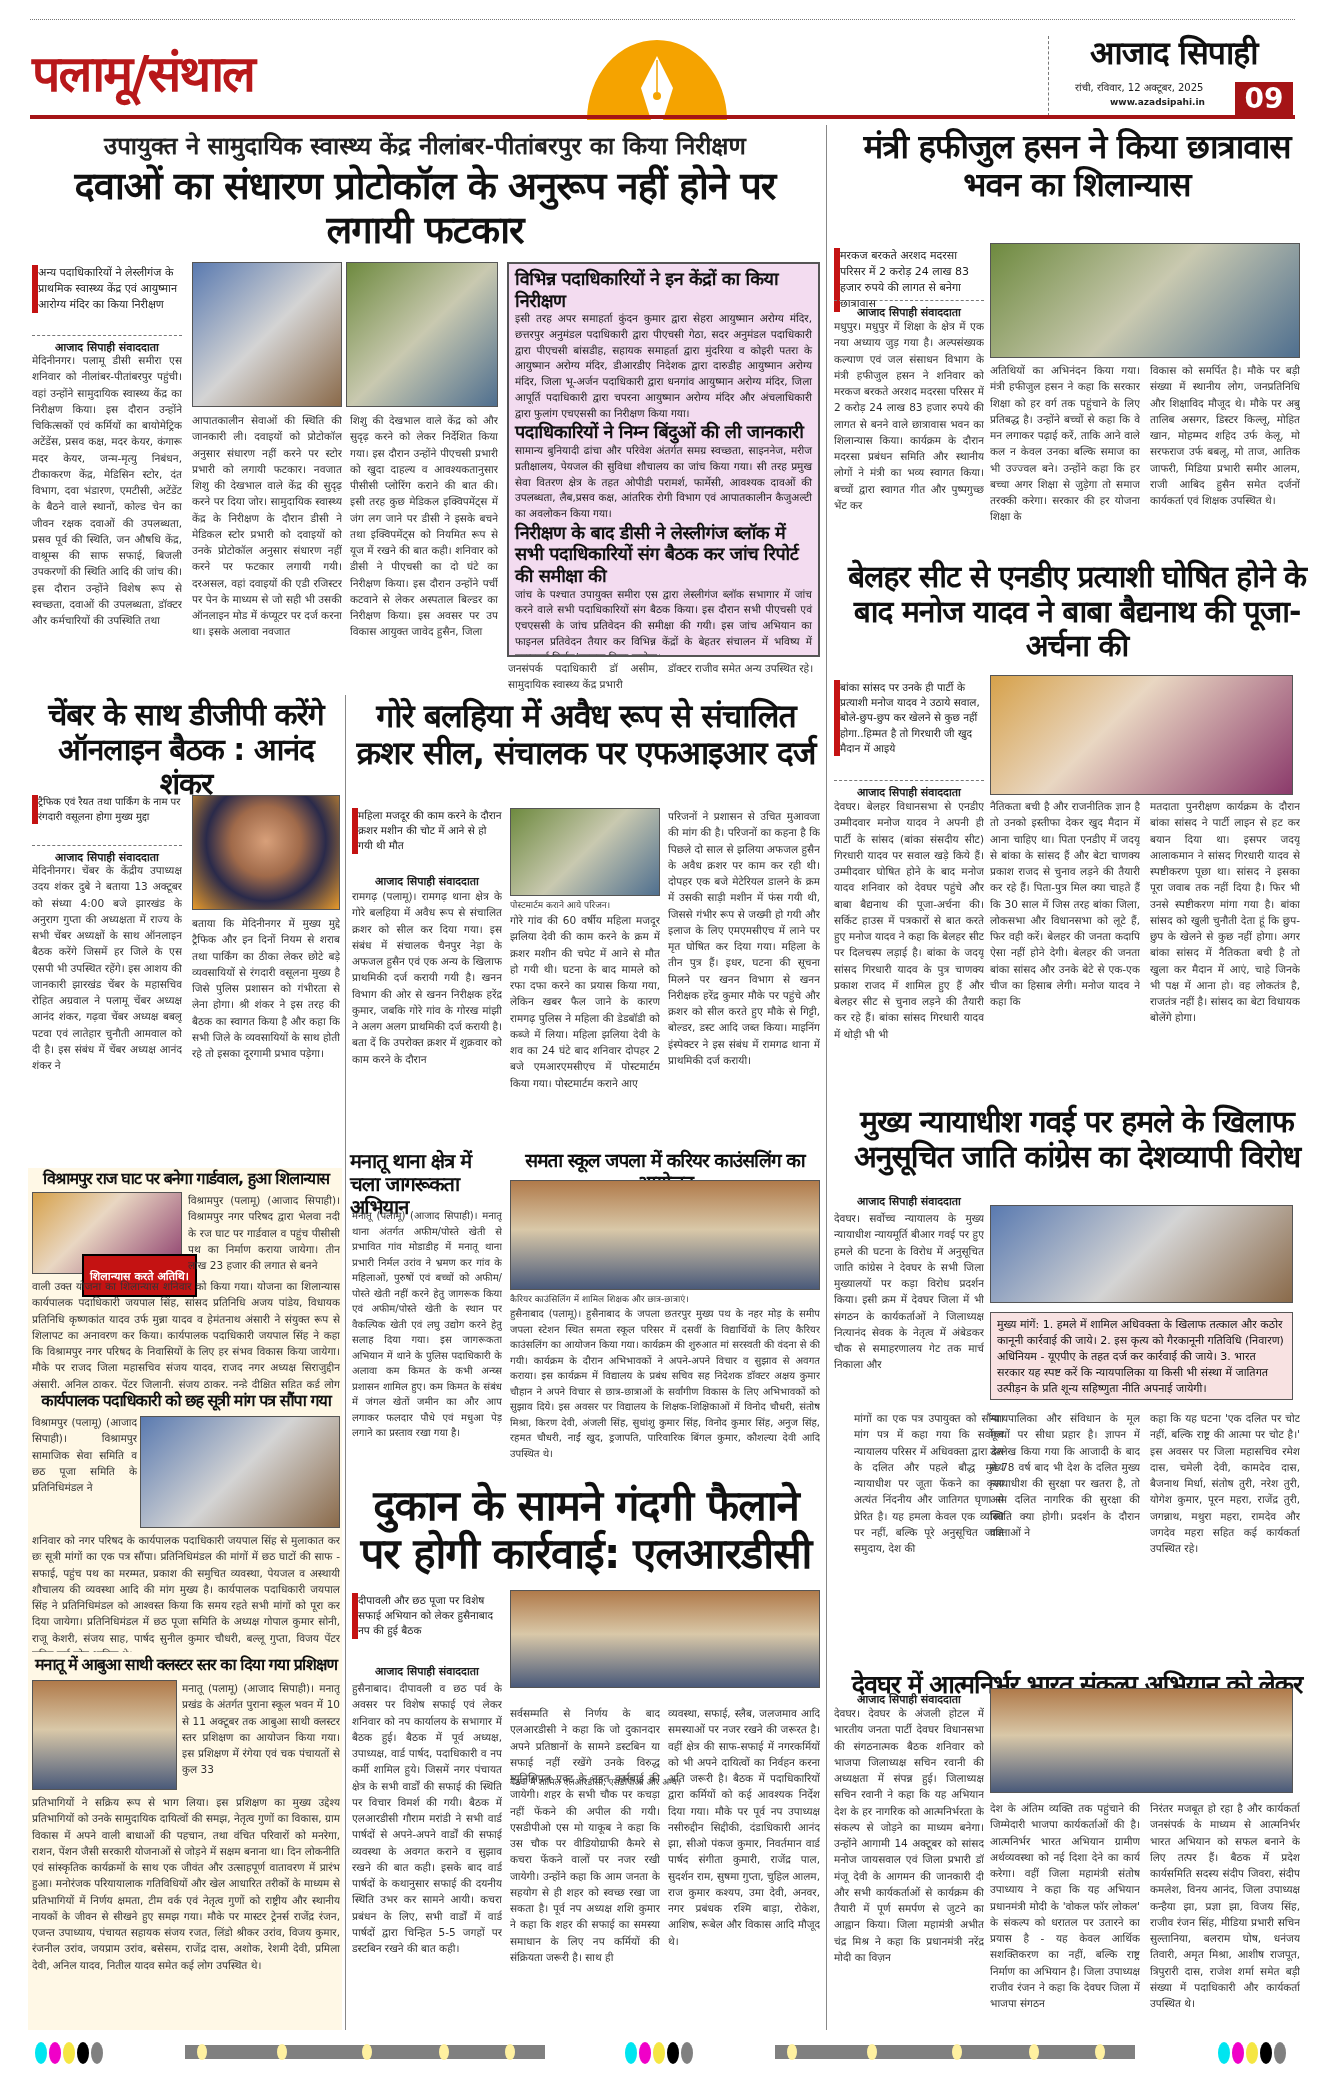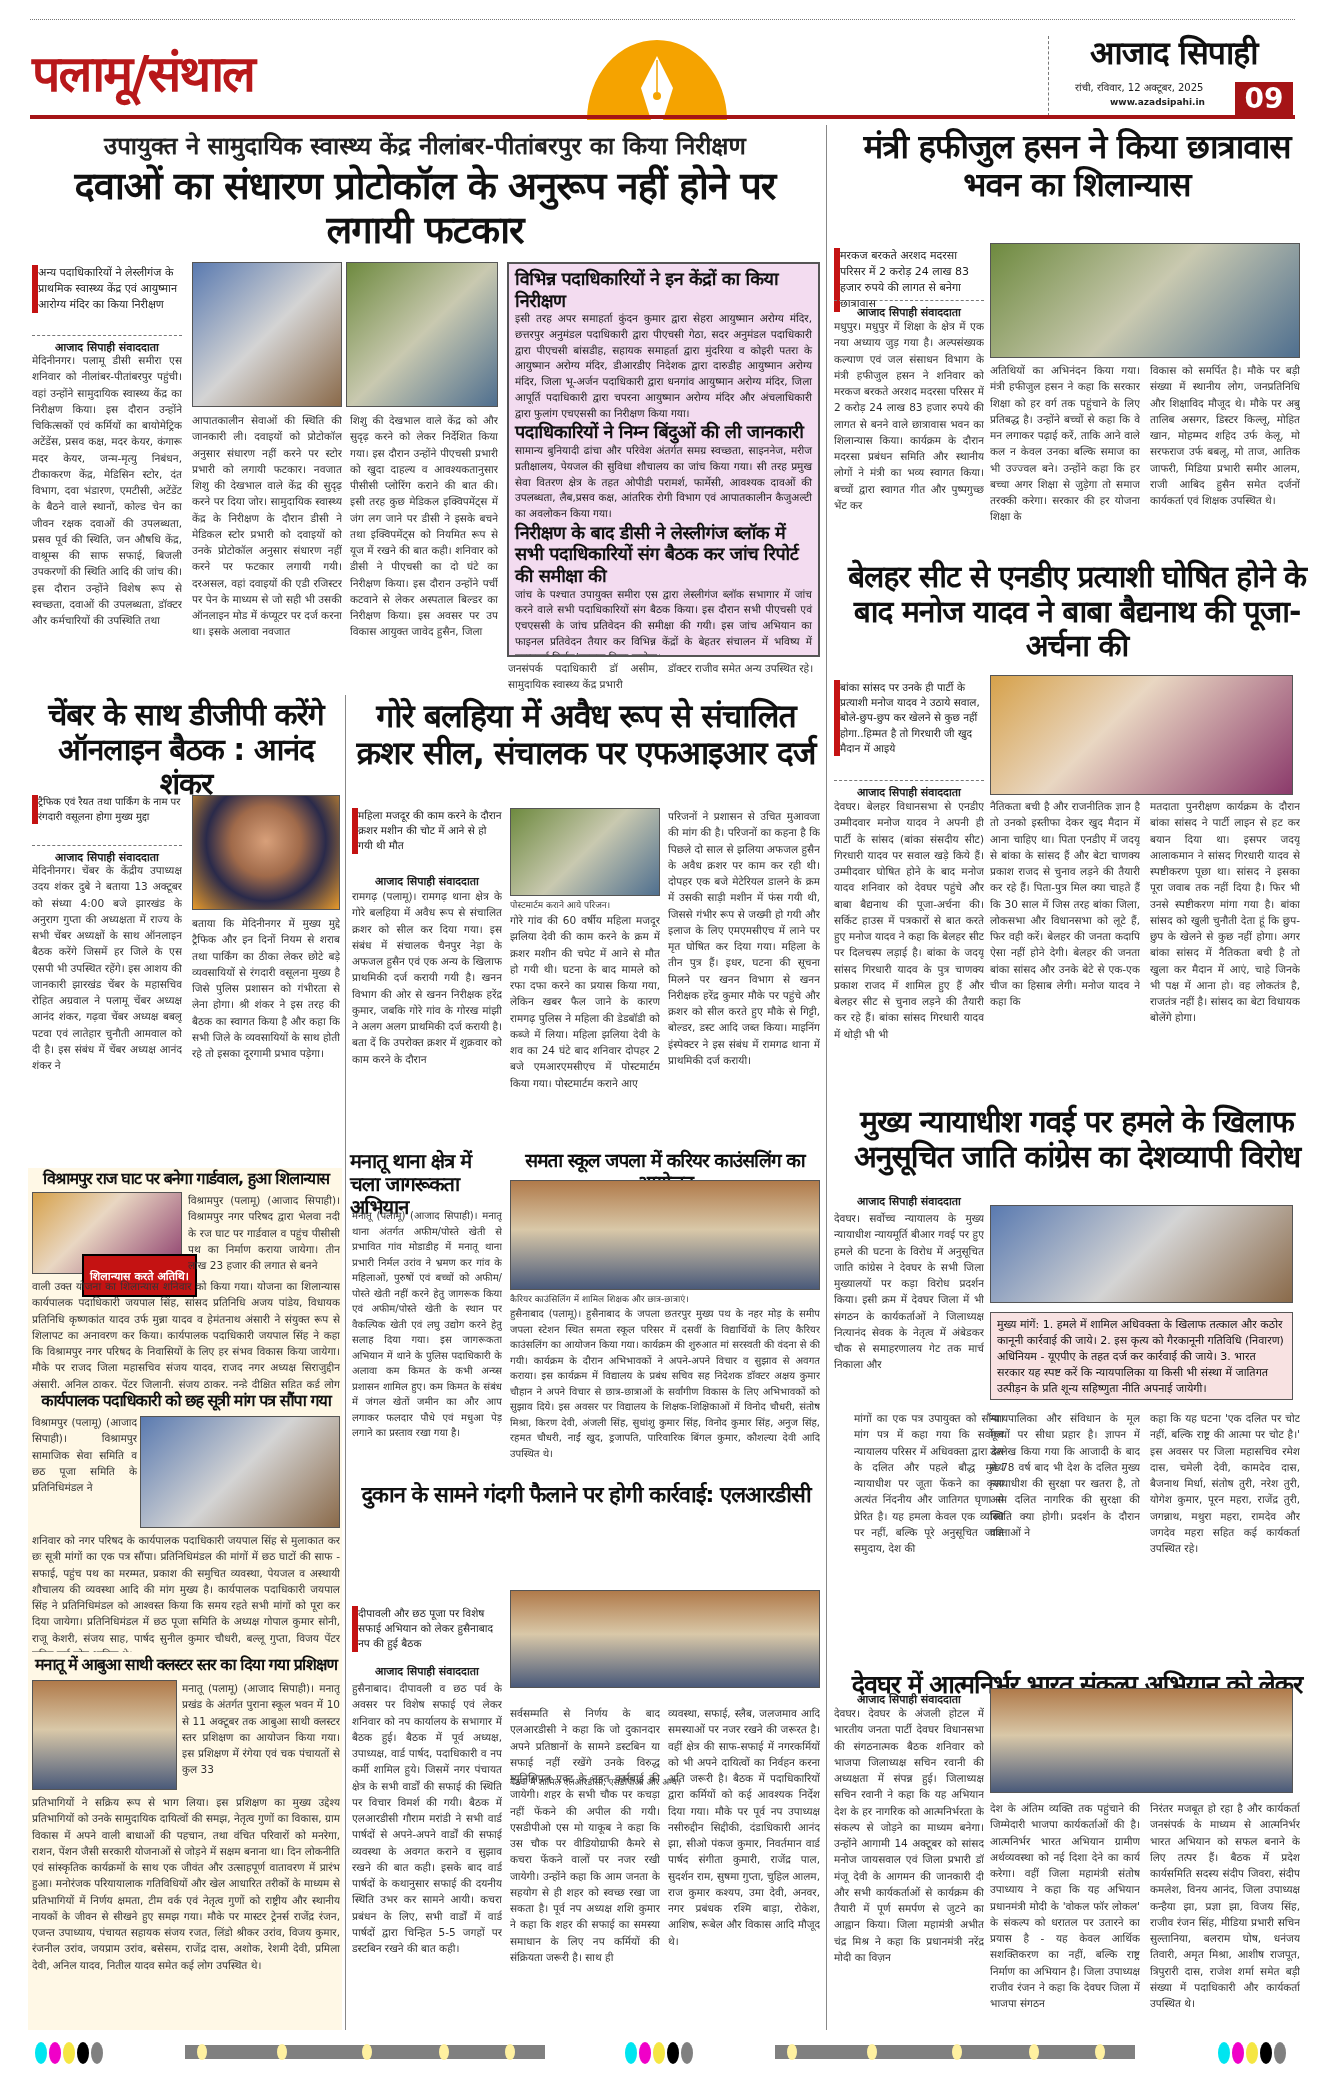--- a/index.html
+++ b/index.html
@@ -130,22 +130,22 @@
 <div class="abs body-text" style="left:668px;top:808px;width:152px;height:340px;overflow:hidden;">परिजनों ने प्रशासन से उचित मुआवजा की मांग की है। परिजनों का कहना है कि पिछले दो साल से झलिया अफजल हुसैन के अवैध क्रशर पर काम कर रही थी। दोपहर एक बजे मेटेरियल डालने के क्रम में उसकी साड़ी मशीन में फंस गयी थी, जिससे गंभीर रूप से जख्मी हो गयी और इलाज के लिए एमएमसीएच में लाने पर मृत घोषित कर दिया गया। महिला के तीन पुत्र हैं। इधर, घटना की सूचना मिलने पर खनन विभाग से खनन निरीक्षक हरेंद्र कुमार मौके पर पहुंचे और क्रशर को सील करते हुए मौके से गिट्टी, बोल्डर, डस्ट आदि जब्त किया। माइनिंग इंस्पेक्टर ने इस संबंध में रामगढ थाना में प्राथमिकी दर्ज करायी।</div>
 
 <div class="abs h-big" style="left:350px;top:1150px;width:150px;font-size:20px;text-align:left;">मनातू थाना क्षेत्र में चला जागरूकता अभियान</div>
 <div class="abs body-text" style="left:352px;top:1208px;width:150px;height:270px;overflow:hidden;font-size:10px;">मनातू (पलामू) (आजाद सिपाही)। मनातू थाना अंतर्गत अफीम/पोस्ते खेती से प्रभावित गांव मोडाडीह में मनातू थाना प्रभारी निर्मल उरांव ने भ्रमण कर गांव के महिलाओं, पुरुषों एवं बच्चों को अफीम/पोस्ते खेती नहीं करने हेतु जागरूक किया एवं अफीम/पोस्ते खेती के स्थान पर वैकल्पिक खेती एवं लघु उद्योग करने हेतु सलाह दिया गया। इस जागरूकता अभियान में थाने के पुलिस पदाधिकारी के अलावा कम किमत के कभी अन्य्स प्रशासन शामिल हुए। कम किमत के संबंध में जंगल खेतों जमीन का और आप लगाकर फलदार पौधे एवं मधुआ पेड़ लगाने का प्रस्ताव रखा गया है।</div>
 
 <div class="abs h-big" style="left:508px;top:1150px;width:314px;font-size:19px;">समता स्कूल जपला में करियर काउंसलिंग का आयोजन</div>
 <div class="abs photo room" style="left:510px;top:1180px;width:310px;height:110px;"></div>
 <div class="abs photo-caption" style="left:510px;top:1292px;width:310px;">कैरियर काउंसिलिंग में शामिल शिक्षक और छात्र-छात्राएं।</div>
 <div class="abs body-text" style="left:510px;top:1306px;width:310px;height:172px;overflow:hidden;font-size:10px;">हुसैनाबाद (पलामू)। हुसैनाबाद के जपला छतरपुर मुख्य पथ के नहर मोड़ के समीप जपला स्टेशन स्थित समता स्कूल परिसर में दसवीं के विद्यार्थियों के लिए कैरियर काउंसलिंग का आयोजन किया गया। कार्यक्रम की शुरुआत मां सरस्वती की वंदना से की गयी। कार्यक्रम के दौरान अभिभावकों ने अपने-अपने विचार व सुझाव से अवगत कराया। इस कार्यक्रम में विद्यालय के प्रबंध सचिव सह निदेशक डॉक्टर अक्षय कुमार चौहान ने अपने विचार से छात्र-छात्राओं के सर्वांगीण विकास के लिए अभिभावकों को सुझाव दिये। इस अवसर पर विद्यालय के शिक्षक-शिक्षिकाओं में विनोद चौधरी, संतोष मिश्रा, किरण देवी, अंजली सिंह, सुधांशु कुमार सिंह, विनोद कुमार सिंह, अनुज सिंह, रहमत चौधरी, नाईं खुद, ड्रजापति, पारिवारिक बिंगल कुमार, कौशल्या देवी आदि उपस्थित थे।</div>
 
-<div class="abs h-big" style="left:350px;top:1482px;width:472px;font-size:22px;">दुकान के सामने गंदगी फैलाने पर होगी कार्रवाई: एलआरडीसी</div>
-<div class="abs kicker" style="left:352px;top:1593px;width:150px;font-size:10.5px;margin-top:13px;">दीपावली और छठ पूजा पर विशेष सफाई अभियान को लेकर हुसैनाबाद नप की हुई बैठक</div>
+<div class="abs h-big" style="left:350px;top:1482px;width:472px;font-size:42px;">दुकान के सामने गंदगी फैलाने पर होगी कार्रवाई: एलआरडीसी</div>
+<div class="abs kicker" style="left:352px;top:1593px;width:150px;font-size:10.5px;">दीपावली और छठ पूजा पर विशेष सफाई अभियान को लेकर हुसैनाबाद नप की हुई बैठक</div>
 <div class="abs byline" style="left:352px;top:1660px;width:150px;border-top:none;">आजाद सिपाही संवाददाता</div>
 <div class="abs photo room" style="left:510px;top:1590px;width:310px;height:98px;"></div>
 <div class="abs photo-caption" style="left:510px;top:1731px;width:310px;margin-top:44px;">बैठक में शामिल एलआरडीसी, एसडीपीओ और अन्य।</div>
 <div class="abs body-text" style="left:352px;top:1680px;width:150px;height:350px;overflow:hidden;">हुसैनाबाद। दीपावली व छठ पर्व के अवसर पर विशेष सफाई एवं लेकर शनिवार को नप कार्यालय के सभागार में बैठक हुई। बैठक में पूर्व अध्यक्ष, उपाध्यक्ष, वार्ड पार्षद, पदाधिकारी व नप कर्मी शामिल हुये। जिसमें नगर पंचायत क्षेत्र के सभी वार्डों की सफाई की स्थिति पर विचार विमर्श की गयी। बैठक में एलआरडीसी गौराम मरांडी ने सभी वार्ड पार्षदों से अपने-अपने वार्डों की सफाई व्यवस्था के अवगत कराने व सुझाव रखने की बात कही। इसके बाद वार्ड पार्षदों के कथानुसार सफाई की दयनीय स्थिति उभर कर सामने आयी। कचरा प्रबंधन के लिए, सभी वार्डों में वार्ड पार्षदों द्वारा चिन्हित 5-5 जगहों पर डस्टबिन रखने की बात कही।</div>
 <div class="abs body-text" style="left:510px;top:1705px;width:150px;height:325px;overflow:hidden;">सर्वसम्मति से निर्णय के बाद एलआरडीसी ने कहा कि जो दुकानदार अपने प्रतिष्ठानों के सामने डस्टबिन या सफाई नहीं रखेंगे उनके विरुद्ध म्युनिसिपल एक्ट के तहत कार्रवाई की जायेगी। शहर के सभी चौक पर कचड़ा नहीं फेंकने की अपील की गयी। एसडीपीओ एस मो याकूब ने कहा कि उस चौक पर वीडियोग्राफी कैमरे से कचरा फेंकने वालों पर नजर रखी जायेगी। उन्होंने कहा कि आम जनता के सहयोग से ही शहर को स्वच्छ रखा जा सकता है। पूर्व नप अध्यक्ष शशि कुमार ने कहा कि शहर की सफाई का समस्या समाधान के लिए नप कर्मियों की संक्रियता जरूरी है। साथ ही</div>
 <div class="abs body-text" style="left:668px;top:1705px;width:152px;height:325px;overflow:hidden;">व्यवस्था, सफाई, स्लैब, जलजमाव आदि समस्याओं पर नजर रखने की जरूरत है। वहीं क्षेत्र की साफ-सफाई में नगरकर्मियों को भी अपने दायित्वों का निर्वहन करना अति जरूरी है। बैठक में पदाधिकारियों द्वारा कर्मियों को कई आवश्यक निर्देश दिया गया। मौके पर पूर्व नप उपाध्यक्ष नसीरुद्दीन सिद्दीकी, दंडाधिकारी आनंद झा, सीओ पंकज कुमार, निवर्तमान वार्ड पार्षद संगीता कुमारी, राजेंद्र पाल, सुदर्शन राम, सुषमा गुप्ता, चुहिल आलम, राज कुमार कश्यप, उमा देवी, अनवर, नगर प्रबंधक रश्मि बाड़ा, रोकेश, आशिष, रूबेल और विकास आदि मौजूद थे।</div>
 
 <div class="abs cream" style="left:28px;top:1168px;width:314px;height:862px;"></div>
 
 <div class="abs h-big" style="left:30px;top:1170px;width:312px;font-size:16px;">विश्रामपुर राज घाट पर बनेगा गार्डवाल, हुआ शिलान्यास</div>

